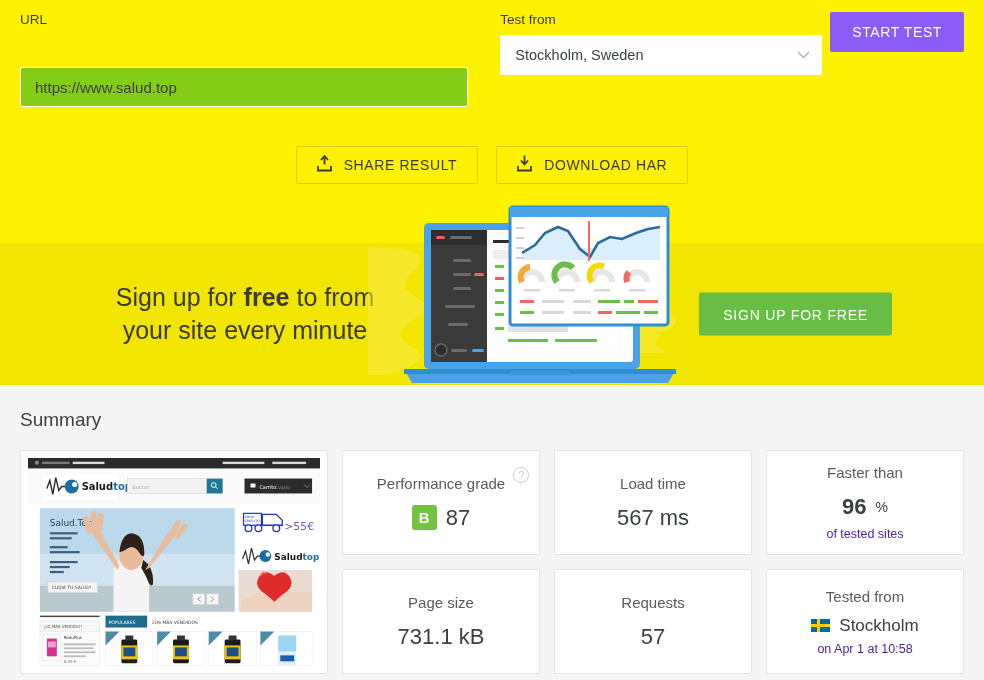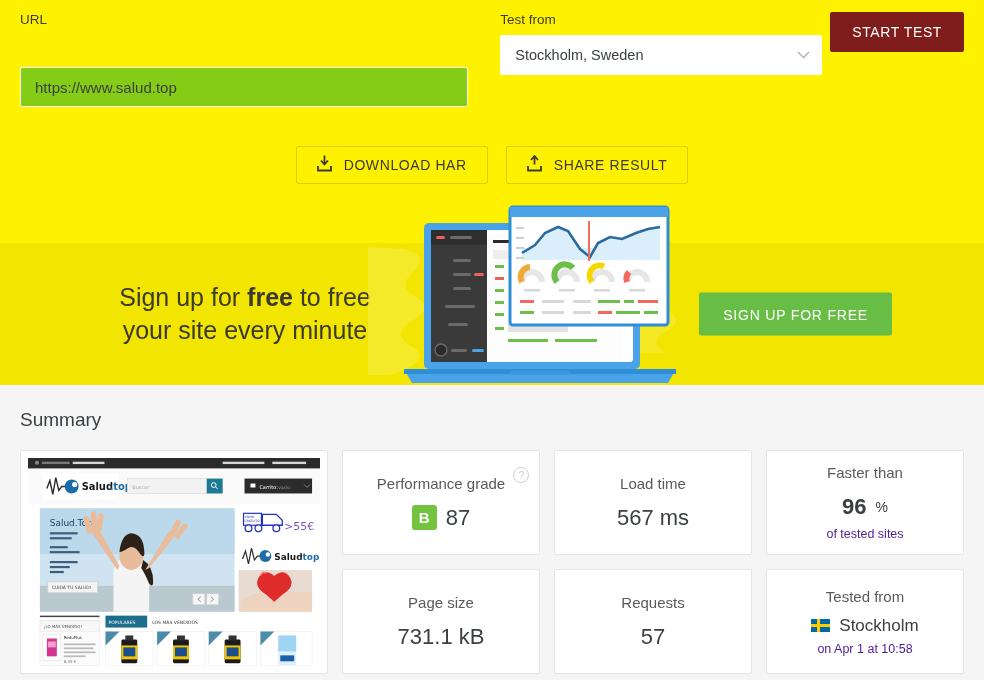--- a/index.html
+++ b/index.html
@@ -58,21 +58,21 @@
   .chevron {
     position: absolute; right: 12px; top: 50%;
     transform: translateY(-50%);
     pointer-events: none;
     line-height: 0;
   }
   .btn-start {
     height: 40px;
     margin-left: 8px;
     padding: 0 22px;
-    background: #7f1d1d;
+    background: #8b5cf6;
     color: #fff;
     border: none;
     border-radius: 2px;
     font-size: 14px;
     letter-spacing: 0.6px;
     font-family: "Liberation Sans", sans-serif;
     cursor: pointer;
     white-space: nowrap;
   }
 
@@ -284,35 +284,35 @@
       </div>
     </div>
 
     <button class="btn-start">START TEST</button>
   </div>
 
   <div class="action-row">
     <button class="btn-ghost">
       <span>
         <svg width="15" height="17" viewBox="0 0 15 17">
+          <path d="M7.5 9.5 L7.5 1.5 M4 5 L7.5 1 L11 5" stroke="#3a3a32" stroke-width="1.8" fill="none"></path>
+          <path d="M1 11 L1 15.5 L14 15.5 L14 11" stroke="#3a3a32" stroke-width="1.8" fill="none"></path>
+        </svg>
+      </span>
+      <span>SHARE RESULT</span>
+    </button>
+
+    <button class="btn-ghost">
+      <span>
+        <svg width="15" height="17" viewBox="0 0 15 17">
           <path d="M7.5 0.5 L7.5 8.5 M4 5.5 L7.5 9.5 L11 5.5" stroke="#3a3a32" stroke-width="1.8" fill="none"></path>
           <path d="M1 11 L1 15.5 L14 15.5 L14 11" stroke="#3a3a32" stroke-width="1.8" fill="none"></path>
         </svg>
       </span>
       <span>DOWNLOAD HAR</span>
-    </button>
-
-    <button class="btn-ghost">
-      <span>
-        <svg width="15" height="17" viewBox="0 0 15 17">
-          <path d="M7.5 9.5 L7.5 1.5 M4 5 L7.5 1 L11 5" stroke="#3a3a32" stroke-width="1.8" fill="none"></path>
-          <path d="M1 11 L1 15.5 L14 15.5 L14 11" stroke="#3a3a32" stroke-width="1.8" fill="none"></path>
-        </svg>
-      </span>
-      <span>SHARE RESULT</span>
     </button>
   </div>
 </div>
 
 <div class="promo">
   <div class="promo-inner">
 
     <svg class="blobs" viewBox="0 0 330 142">
       <path d="M36 6 q26 6 10 22 q-18 16 2 26 q20 10 -4 24 q-22 13 0 26 q18 10 -6 22
                q-8 4 -18 6 l-22 0 l0 -128 z" fill="#f7ee4a" opacity="0.55"></path>
@@ -398,21 +398,21 @@
       <rect x="248" y="107" width="20" height="3" fill="#f4685e"></rect>
       <rect x="130" y="118" width="14" height="3" fill="#6cc04a"></rect>
       <rect x="152" y="118" width="22" height="3" fill="#d8d8d8"></rect>
       <rect x="183" y="118" width="18" height="3" fill="#d8d8d8"></rect>
       <rect x="208" y="118" width="14" height="3" fill="#f4685e"></rect>
       <rect x="226" y="118" width="24" height="3" fill="#6cc04a"></rect>
       <rect x="254" y="118" width="14" height="3" fill="#6cc04a"></rect>
     </svg>
 
     <div class="promo-text">
-      <span>Sign up for </span><b>free</b><span> to free</span><br>
+      <span>Sign up for </span><b>free</b><span> to from</span><br>
       <span>your site every minute</span>
     </div>
 
     <button class="btn-signup">SIGN UP FOR FREE</button>
   </div>
 </div>
 
 <div class="summary-wrap">
   <h2 class="summary-title">Summary</h2>
 

